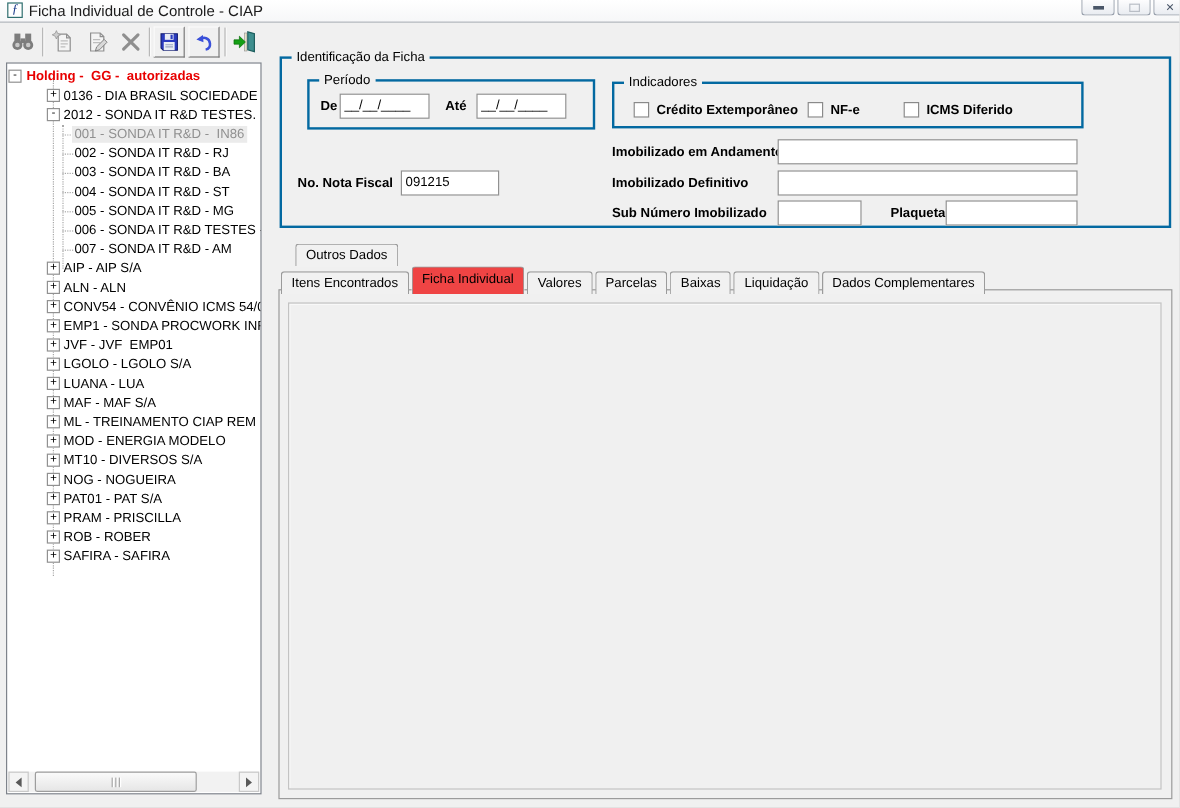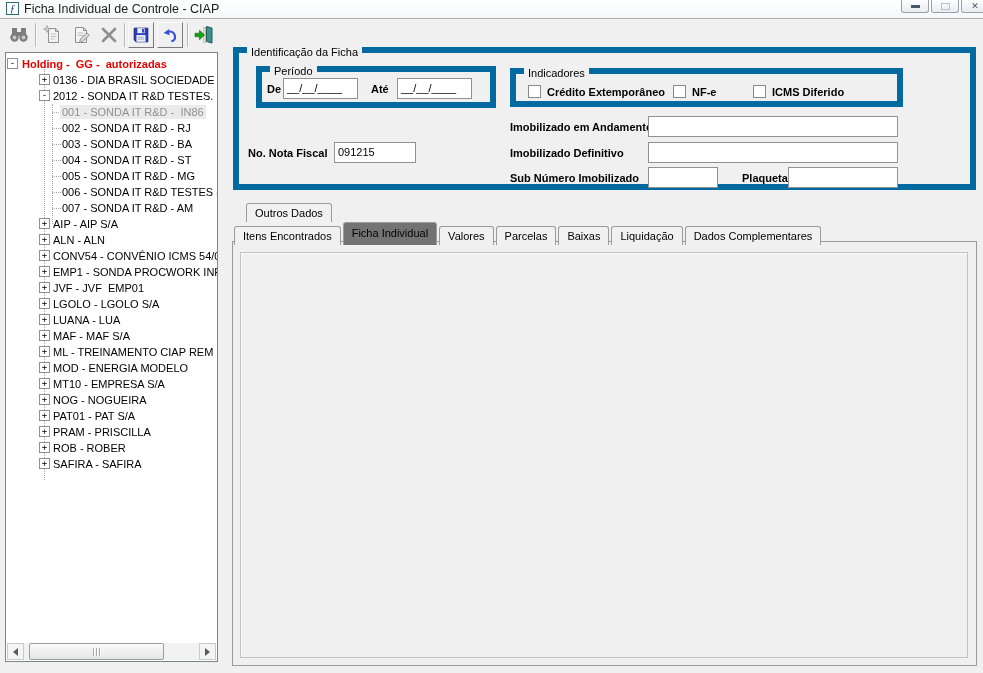--- a/index.html
+++ b/index.html
@@ -55,33 +55,33 @@
   .gripline{width:1px;height:8px;background:#a8a8a8;box-shadow:1px 0 0 #fff;}
 
   
   .lbl{position:absolute;font-size:11px;white-space:nowrap;color:#000;font-weight:bold;}
   .lbl.dim{color:#9c9c9c;}
   .tb{position:absolute;height:20px;box-sizing:border-box;background:#fff;border:1px solid #919191;
       font-size:11px;line-height:17px;padding:0 3px;overflow:hidden;white-space:pre;}
   .tb.tall{height:21px;line-height:18px;}
   .tb.ro{color:#868686;}
   .tb.ctr{text-align:center;}
-  .gbox{position:absolute;border:6px solid #0369a1;box-sizing:border-box;}
+  .gbox{position:absolute;border:2px solid #0369a1;box-sizing:border-box;}
   .gbox .legend{position:absolute;top:-7px;left:8px;background:#f0f0f0;padding:0 4px;font-size:11px;white-space:nowrap;}
   .cbox{position:absolute;width:13px;height:13px;background:#fff;border:1px solid #8a8a8a;box-sizing:border-box;}
   .cbox.disabled{border-color:#b5b5b5;background:#f7f7f7;}
   .qbtn{position:absolute;left:524px;top:638px;width:23px;height:21px;background:linear-gradient(#f8f8f8,#e4e4e4);
         border:1px solid #7a7a7a;border-radius:2px;font-weight:bold;font-size:12px;text-align:center;
         line-height:19px;box-sizing:border-box;}
 
   
   .tabs-row{position:absolute;display:flex;align-items:flex-end;z-index:3;}
   .tab{height:18px;line-height:18px;padding:0 8px;background:#f1f1f1;border:1px solid #9b9b9b;border-bottom:none;
        border-radius:3px 3px 0 0;margin-right:2px;font-size:11px;white-space:nowrap;}
-  .tab.active{height:22px;line-height:21px;background:#737373;position:relative;z-index:4;box-shadow:0 2px 0 #f0f0f0;}
+  .tab.active{height:22px;line-height:21px;background:#ef4444;position:relative;z-index:4;box-shadow:0 2px 0 #f0f0f0;}
   .tabsheet{position:absolute;left:232px;top:241px;width:745px;height:425px;background:#f0f0f0;
             border:1px solid #9b9b9b;box-sizing:border-box;z-index:1;}
   .bevel{position:absolute;left:240px;top:252px;width:728px;height:406px;border:1px solid #c3c3c3;
          box-shadow:inset 1px 1px 0 #fafafa;box-sizing:border-box;z-index:1;}
 </style>
 </head>
 <body>
 
 <div id="app">
 
@@ -179,21 +179,21 @@
         <div class="tree-row"><span class="expander lv1">+</span><span class="tree-label lv1">AIP - AIP S/A</span></div>
         <div class="tree-row"><span class="expander lv1">+</span><span class="tree-label lv1">ALN - ALN</span></div>
         <div class="tree-row"><span class="expander lv1">+</span><span class="tree-label lv1">CONV54 - CONVÊNIO ICMS 54/05</span></div>
         <div class="tree-row"><span class="expander lv1">+</span><span class="tree-label lv1">EMP1 - SONDA PROCWORK INFOR</span></div>
         <div class="tree-row"><span class="expander lv1">+</span><span class="tree-label lv1">JVF - JVF  EMP01</span></div>
         <div class="tree-row"><span class="expander lv1">+</span><span class="tree-label lv1">LGOLO - LGOLO S/A</span></div>
         <div class="tree-row"><span class="expander lv1">+</span><span class="tree-label lv1">LUANA - LUA</span></div>
         <div class="tree-row"><span class="expander lv1">+</span><span class="tree-label lv1">MAF - MAF S/A</span></div>
         <div class="tree-row"><span class="expander lv1">+</span><span class="tree-label lv1">ML - TREINAMENTO CIAP REM</span></div>
         <div class="tree-row"><span class="expander lv1">+</span><span class="tree-label lv1">MOD - ENERGIA MODELO</span></div>
-        <div class="tree-row"><span class="expander lv1">+</span><span class="tree-label lv1">MT10 - EMPRESA S/A</span></div>
+        <div class="tree-row"><span class="expander lv1">+</span><span class="tree-label lv1">MT10 - DIVERSOS S/A</span></div>
         <div class="tree-row"><span class="expander lv1">+</span><span class="tree-label lv1">NOG - NOGUEIRA</span></div>
         <div class="tree-row"><span class="expander lv1">+</span><span class="tree-label lv1">PAT01 - PAT S/A</span></div>
         <div class="tree-row"><span class="expander lv1">+</span><span class="tree-label lv1">PRAM - PRISCILLA</span></div>
         <div class="tree-row"><span class="expander lv1">+</span><span class="tree-label lv1">ROB - ROBER</span></div>
         <div class="tree-row"><span class="expander lv1">+</span><span class="tree-label lv1">SAFIRA - SAFIRA</span></div>
       </div>
     <div class="hscroll">
       <div class="sb-btn sb-left">
           <span class="arr-left"></span>
         </div>

